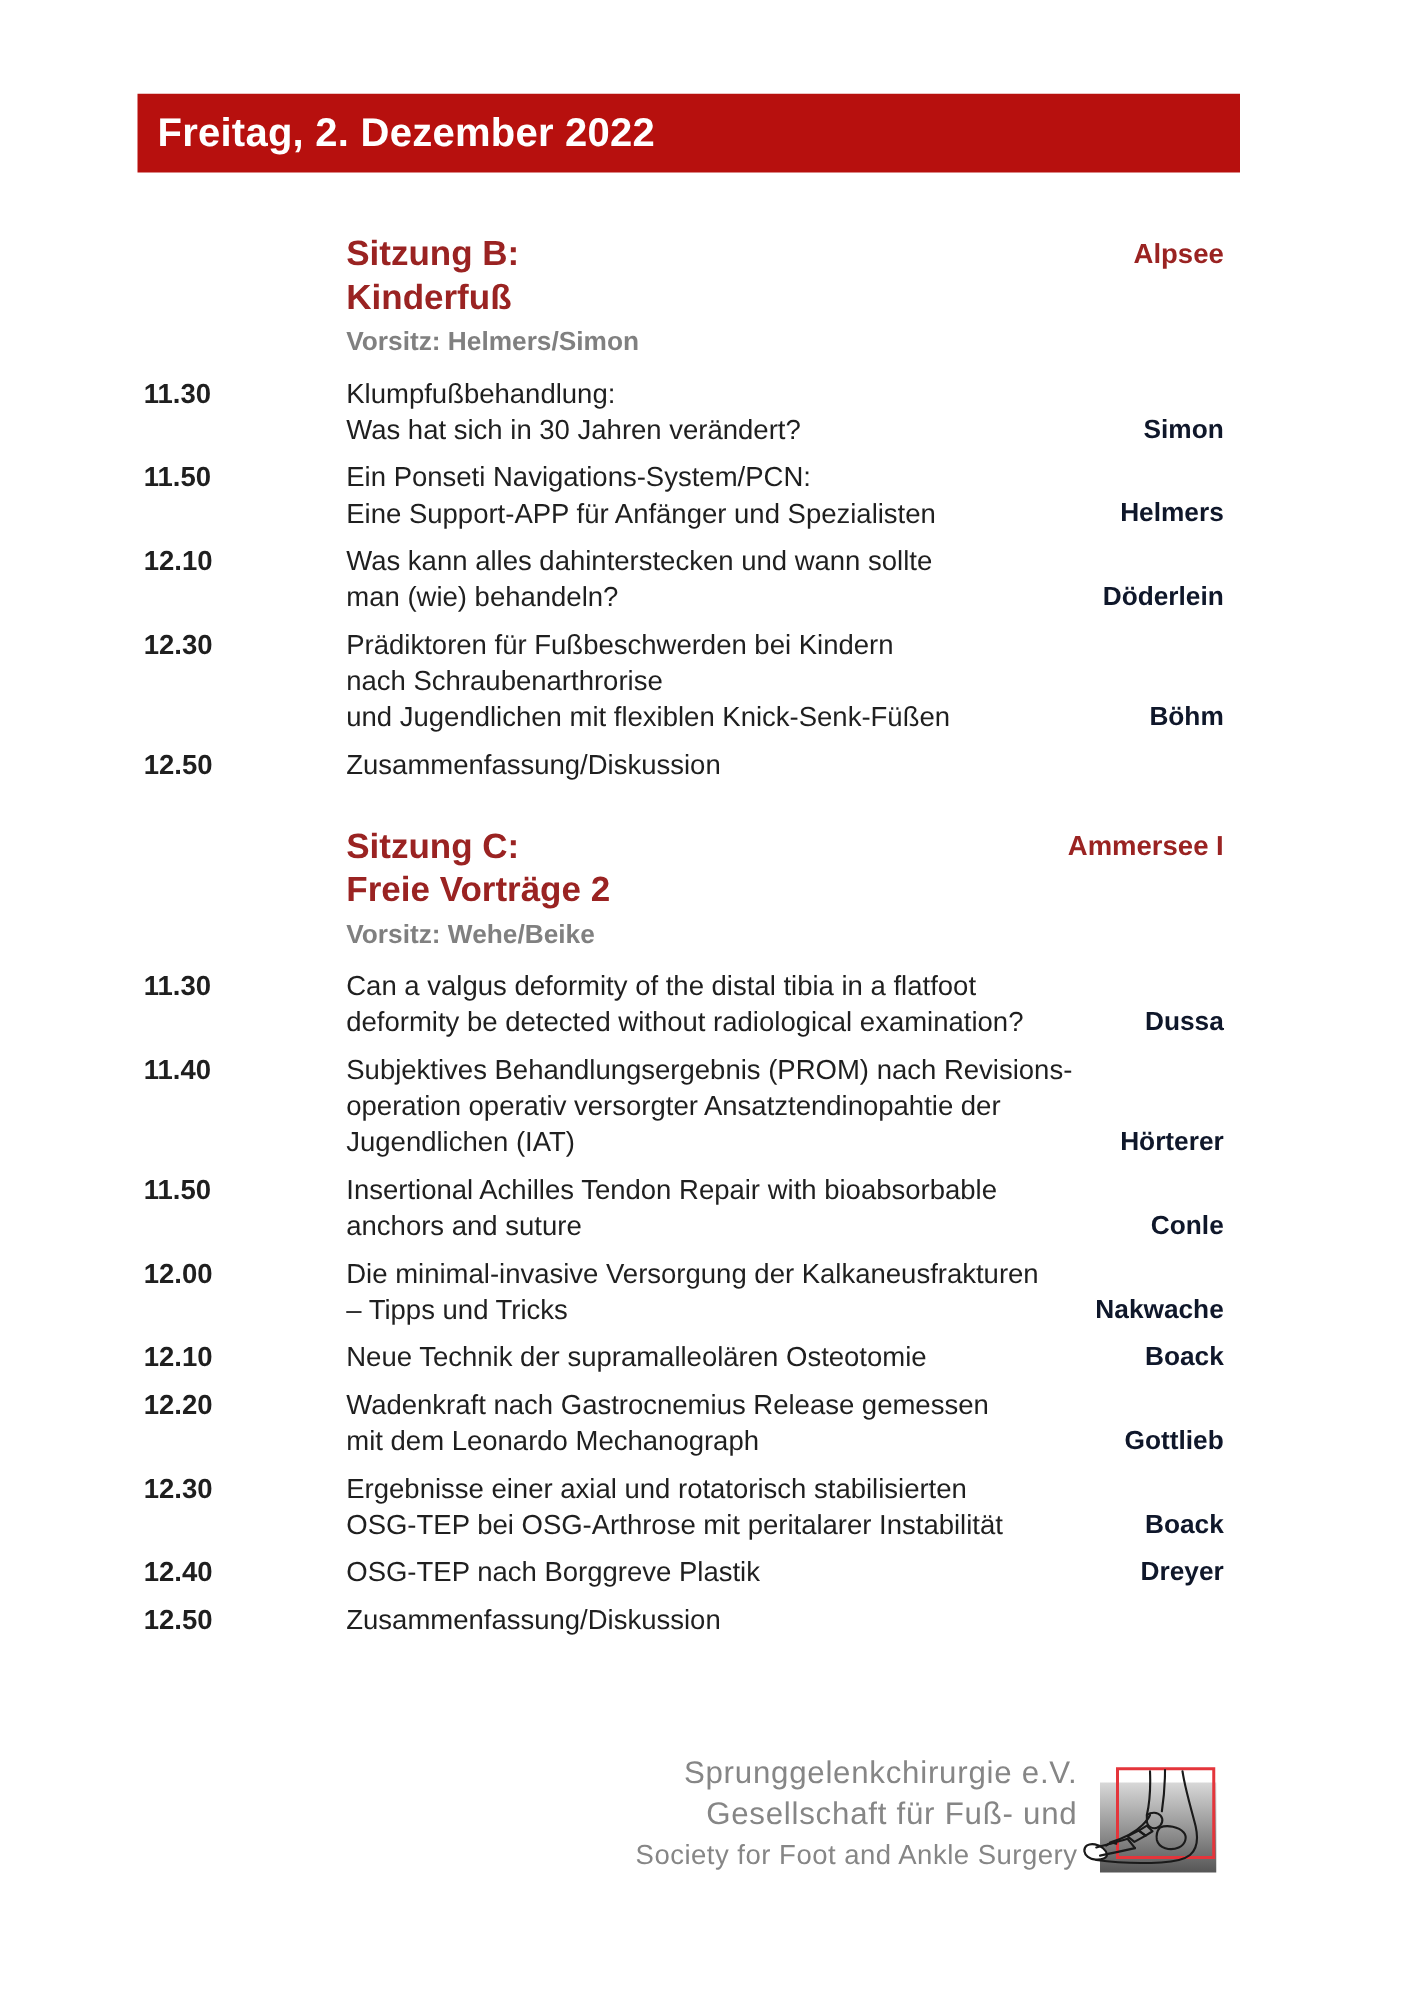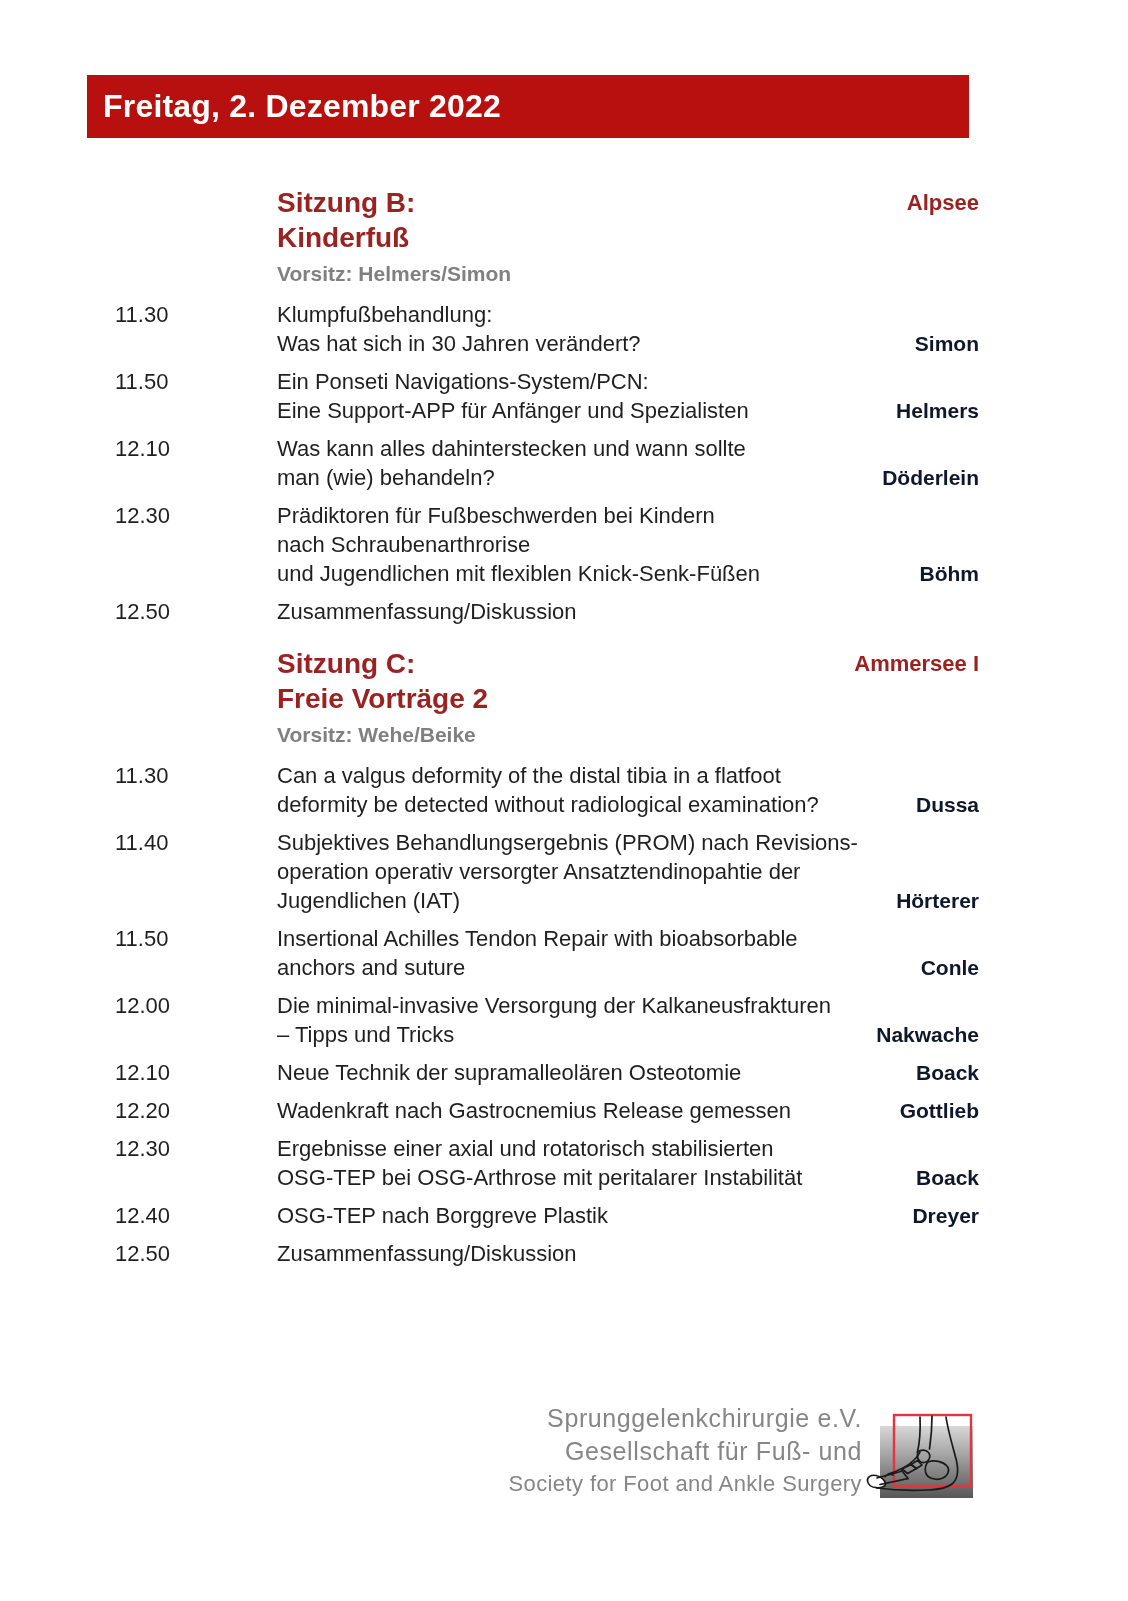--- a/index.html
+++ b/index.html
@@ -7,35 +7,35 @@
     width:1128px; height:1601px;
     background:#ffffff;
     font-family:"Liberation Sans", sans-serif;
     color:#1f1f1f;
     position:relative;
     overflow:hidden;
   }
 
   
   .date-bar {
-    position:absolute; left:87px; top:75px;
+    position:absolute; left:110px; top:75px;
     width:882px; height:63px; box-sizing:border-box;
     background:#b7100e; color:#ffffff;
     display:flex; align-items:center;
     padding-left:16px;
     font-size:32px; font-weight:700; letter-spacing:0.2px;
   }
 
   
   .program {
     position:absolute; left:97px; top:185px;
     width:882px; box-sizing:border-box;
     padding-left:18px;
   }
-  .session + .session { margin-top:20px; }
+  .session + .session { margin-top:33px; }
 
   .session-head {
     display:grid; grid-template-columns:162px 1fr auto;
   }
   .session-title {
     grid-column:2;
     font-size:28px; line-height:35px; font-weight:700;
     color:#9a2322;
   }
   .session-room {
@@ -47,21 +47,21 @@
     margin:5px 0 13px 162px;
     font-size:21px; line-height:27px; font-weight:700;
     color:#808080;
   }
 
   .entry {
     display:grid; grid-template-columns:162px 1fr auto;
     font-size:22px; line-height:29px;
     margin-bottom:9px;
   }
-  .entry .time { grid-column:1; }
+  .entry .time { grid-column:1;font-weight:bold; }
   .entry .etitle { grid-column:2; }
   .entry .speaker {
     grid-column:3; align-self:end;
     font-size:21px; line-height:29px; font-weight:700;
     color:#0f172a; white-space:nowrap; padding-left:14px;
   }
 
   
   .org-text {
     position:absolute; top:1402px; right:266px;
@@ -186,20 +186,21 @@
           <div class="time">12.10</div>
           <div class="etitle">
             <div>Neue Technik der supramalleolären Osteotomie</div>
           </div>
           <div class="speaker">Boack</div>
         </div>
         <div class="entry">
           <div class="time">12.20</div>
           <div class="etitle">
             <div>Wadenkraft nach Gastrocnemius Release gemessen</div>
+            <div>mit dem Leonardo Mechanograph</div>
           </div>
           <div class="speaker">Gottlieb</div>
         </div>
         <div class="entry">
           <div class="time">12.30</div>
           <div class="etitle">
             <div>Ergebnisse einer axial und rotatorisch stabilisierten</div>
             <div>OSG-TEP bei OSG-Arthrose mit peritalarer Instabilität</div>
           </div>
           <div class="speaker">Boack</div>

